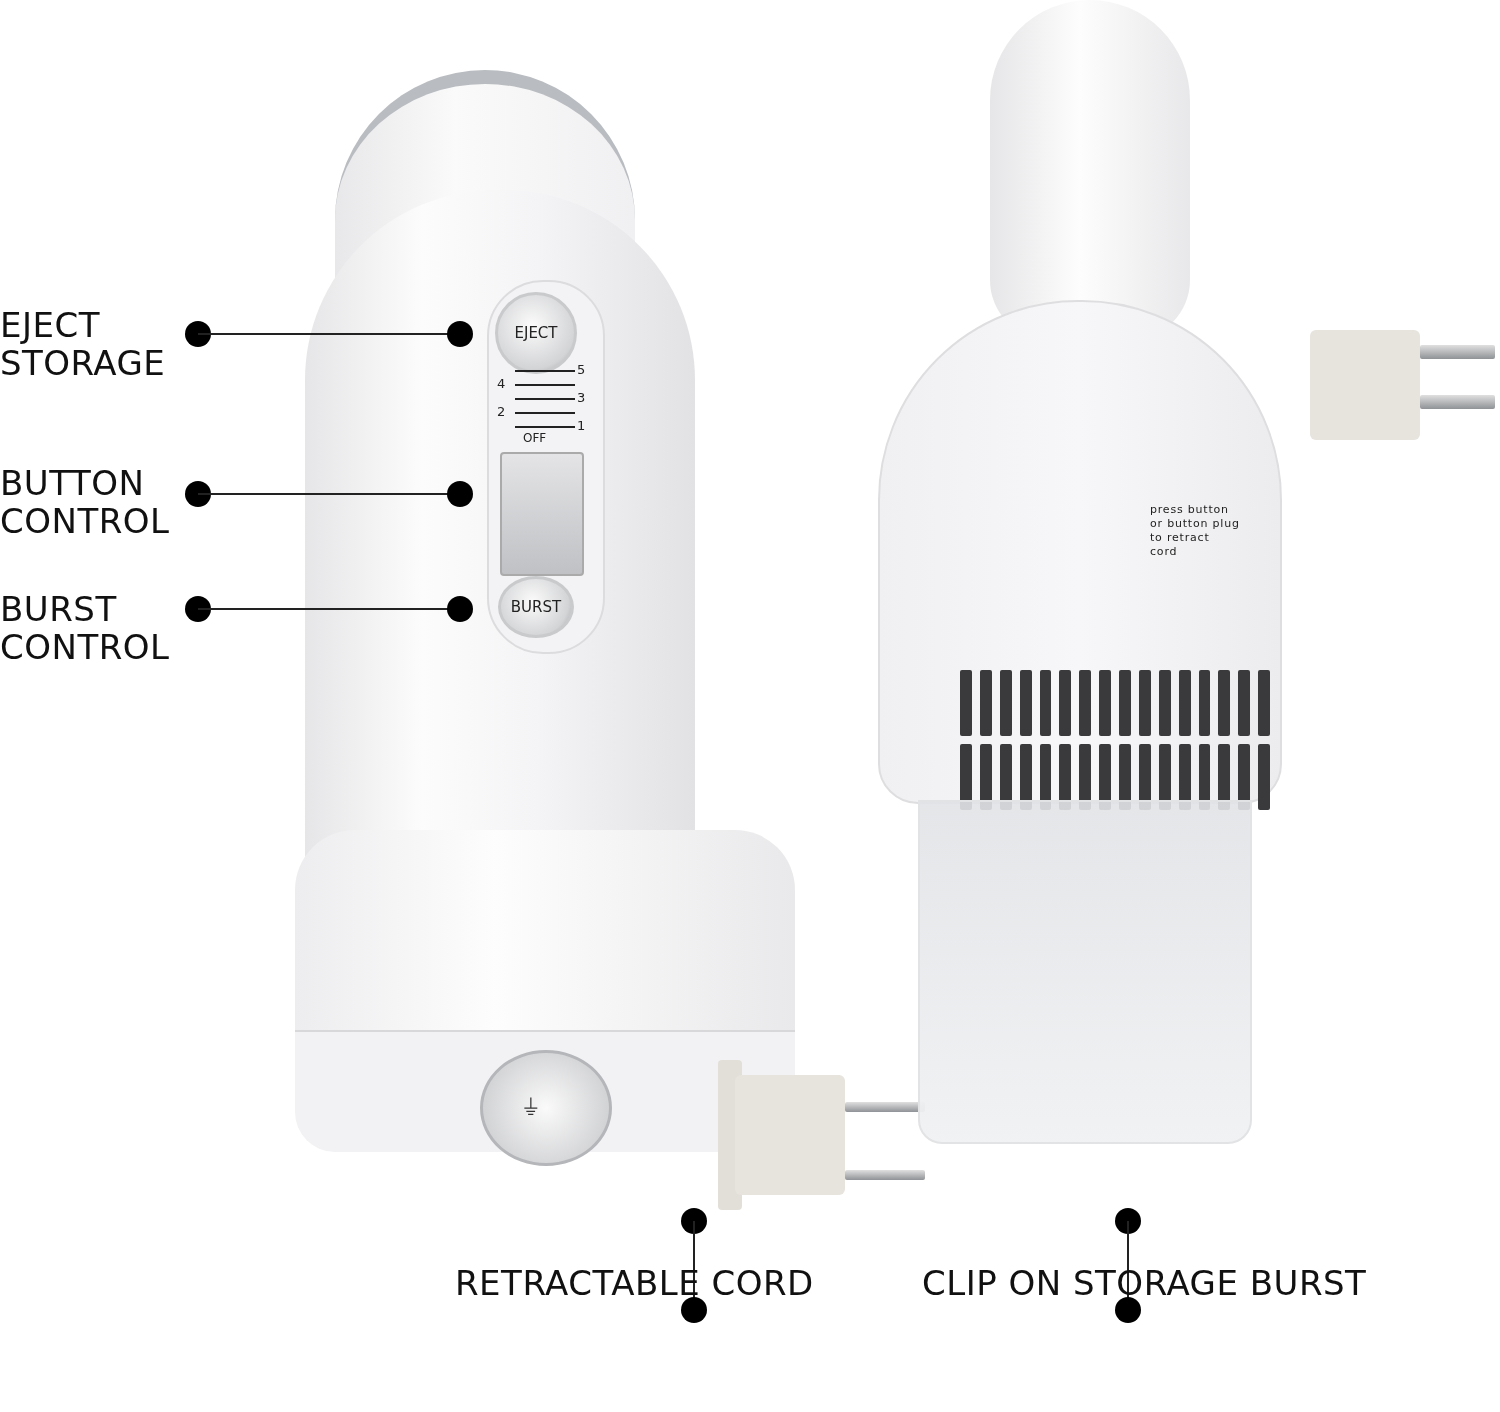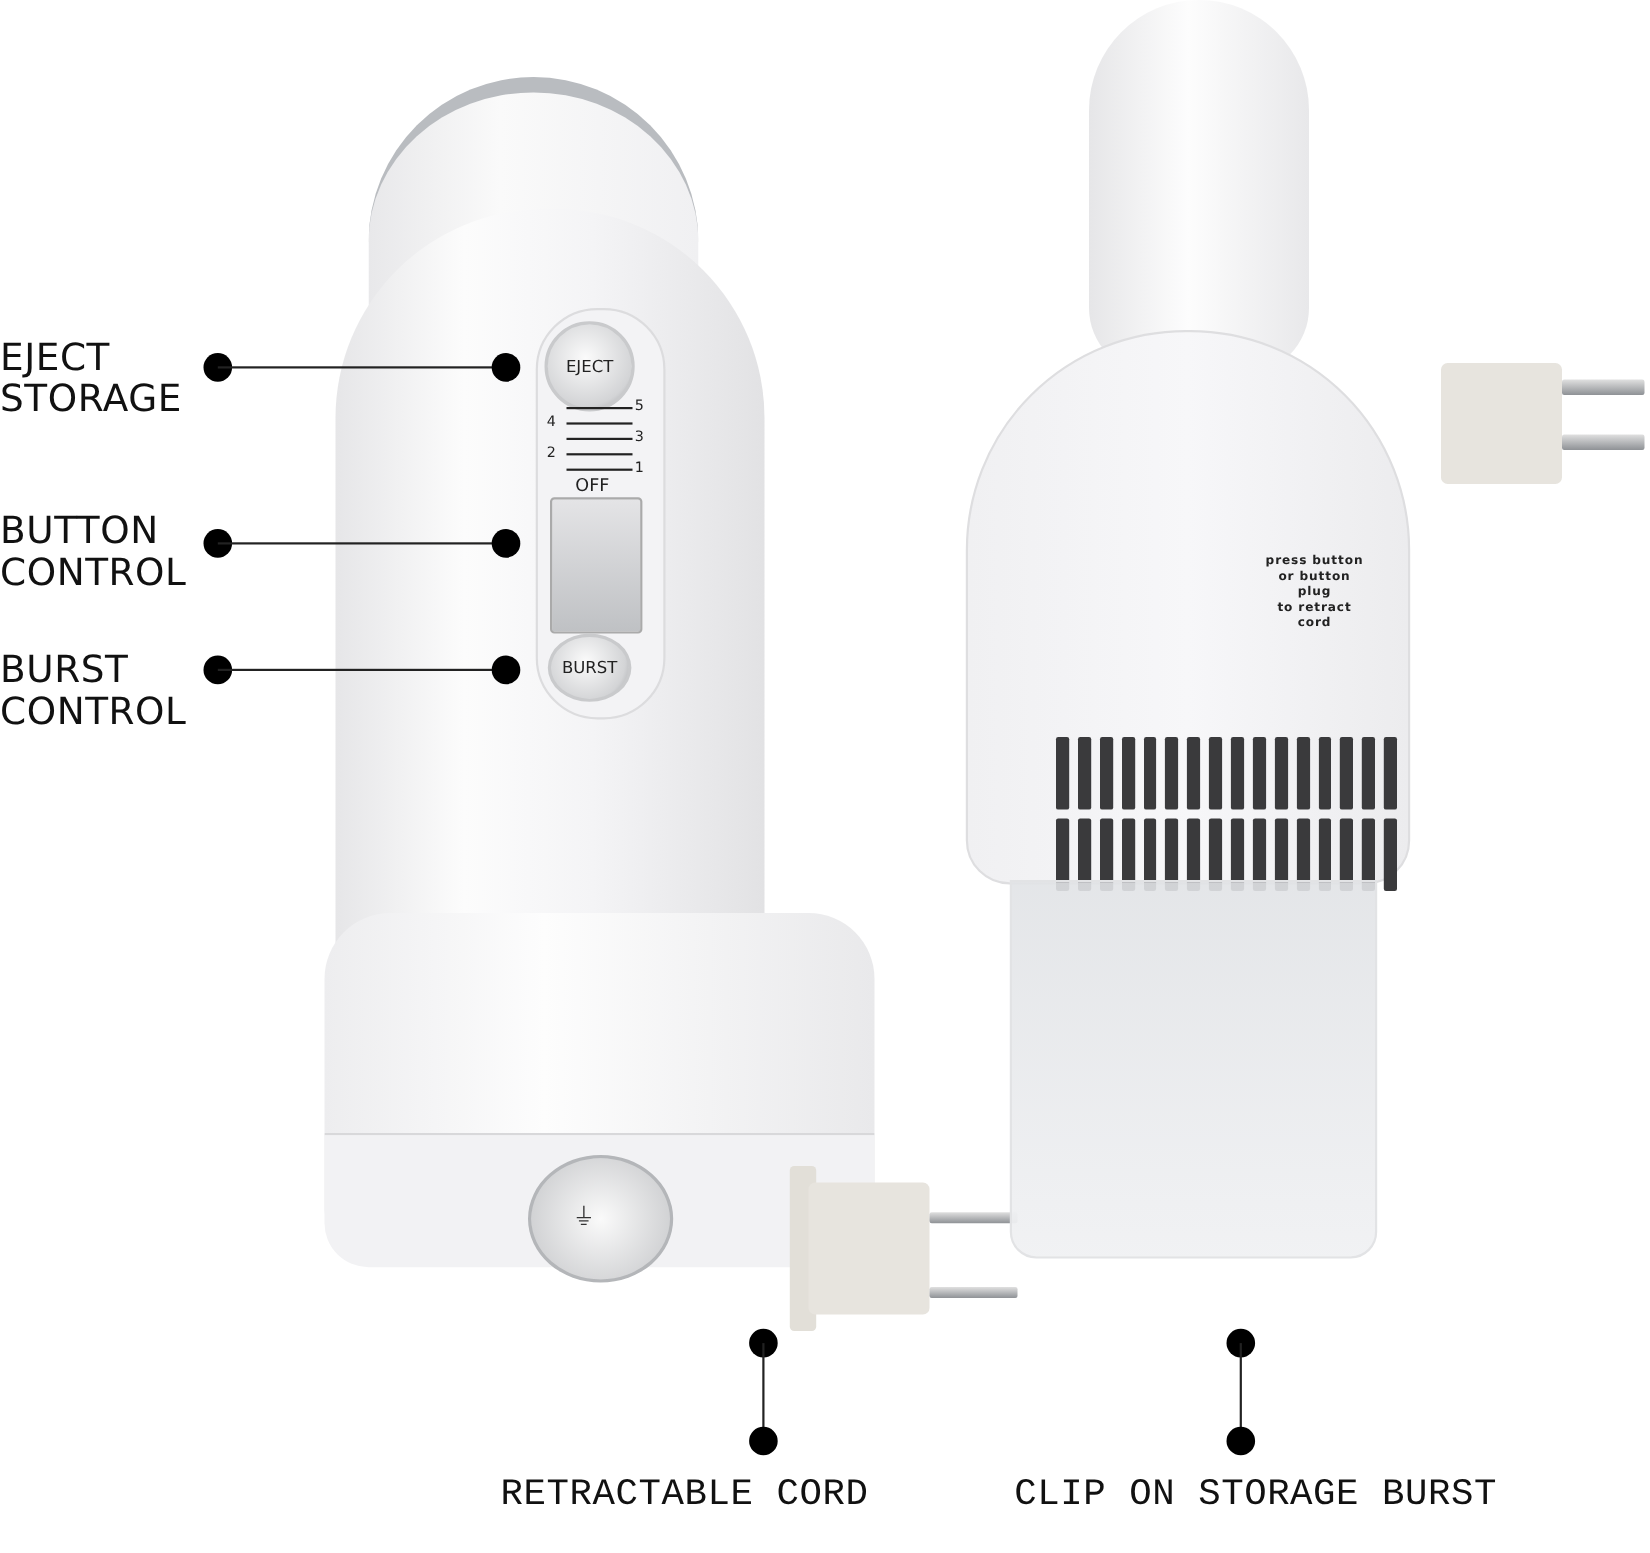--- a/index.html
+++ b/index.html
@@ -1,18 +1,18 @@
 <!DOCTYPE html>
 <html><head>
 <meta charset="utf-8">
 <style>
   html,body{margin:0;padding:0;background:#ffffff;}
   body{width:1500px;height:1412px;position:relative;overflow:hidden;font-family:"DejaVu Sans",sans-serif;color:#111;}
   .label{position:absolute;font-size:34px;line-height:38px;letter-spacing:0.5px;color:#111;font-weight:400;}
-  .bottom-label{position:absolute;font-size:34px;letter-spacing:0.5px;color:#111;top:1340px;white-space:nowrap;font-family:Liberation Mono, monospace;}
+  .bottom-label{position:absolute;font-size:34px;letter-spacing:0.5px;color:#111;top:1263px;white-space:nowrap;}
   .dot{position:absolute;width:26px;height:26px;border-radius:50%;background:#000;}
   .hline{position:absolute;height:2px;background:#222;}
   .vline{position:absolute;width:2px;background:#222;}
   
   .mixer-left{position:absolute;left:295px;top:70px;width:530px;height:1100px;}
   .ml-top{position:absolute;left:40px;top:0;width:300px;height:260px;border-radius:160px 160px 0 0;background:linear-gradient(90deg,#e8e8ea,#fafafa 40%,#f0f0f2);border-top:14px solid #b9bcc0;}
   .ml-body{position:absolute;left:10px;top:120px;width:390px;height:870px;border-radius:190px 190px 30px 30px;background:linear-gradient(90deg,#e6e6e8,#fcfcfc 30%,#f4f4f6 60%,#e2e2e4);}
   .ml-base{position:absolute;left:0;top:760px;width:500px;height:300px;border-radius:60px 60px 30px 30px;background:linear-gradient(90deg,#ededef,#fdfdfd 40%,#e9e9eb);}
   .ml-foot{position:absolute;left:0;top:960px;width:500px;height:120px;border-radius:0 0 40px 40px;background:#f2f2f4;border-top:2px solid #d8d8da;}
   .control-panel{position:absolute;left:487px;top:280px;width:114px;height:370px;border-radius:56px;background:#f3f3f5;border:2px solid #dcdcde;}
@@ -25,21 +25,21 @@
   .plug{position:absolute;left:735px;top:1075px;width:110px;height:120px;background:#e7e4de;border-radius:6px;}
   .plug-collar{position:absolute;left:718px;top:1060px;width:24px;height:150px;background:#e2dfd8;border-radius:4px;}
   .prong{position:absolute;height:10px;background:linear-gradient(180deg,#e0e0e0,#8f9296);border-radius:2px;}
   
   .mixer-right{position:absolute;left:870px;top:0;width:560px;height:1160px;}
   .mr-head{position:absolute;left:120px;top:0;width:200px;height:340px;border-radius:100px 100px 60px 60px;background:linear-gradient(90deg,#e6e6e8,#fdfdfd 45%,#e8e8ea);}
   .mr-face{position:absolute;left:8px;top:300px;width:400px;height:500px;border-radius:200px 200px 40px 40px;background:linear-gradient(90deg,#f0f0f2,#f7f7f9 50%,#ececee);border:2px solid #dedee0;}
   .mr-vents{position:absolute;left:90px;top:670px;width:310px;height:140px;display:grid;grid-template-columns:repeat(16,1fr);gap:8px;}
   .vent{background:#3a3a3c;border-radius:2px;}
   .mr-box{position:absolute;left:48px;top:800px;width:330px;height:340px;background:linear-gradient(180deg,rgba(225,227,230,0.9),rgba(240,241,243,0.95));border-radius:0 0 24px 24px;border:2px solid #e2e3e5;}
-  .instruction-text{position:absolute;left:1150px;top:503px;width:90px;font-size:11px;line-height:14px;font-weight:700;color:#222;letter-spacing:0.8px;text-align:center;}
+  .instruction-text{position:absolute;left:1150px;top:503px;width:90px;font-size:11px;line-height:14px;font-weight:400;color:#222;letter-spacing:0.8px;text-align:left;}
   .plug-right{position:absolute;left:1310px;top:330px;width:110px;height:110px;background:#e7e4de;border-radius:6px;}
 </style>
 </head>
 <body>
 
 <div class="mixer-left">
   <div class="ml-top"></div>
   <div class="ml-body"></div>
   <div class="ml-base"></div>
   <div class="ml-foot"></div>
@@ -54,21 +54,21 @@
   <div class="tick" style="top:8px;"></div>
   <div class="tick" style="top:22px;"></div>
   <div class="tick" style="top:36px;"></div>
   <div class="tick" style="top:50px;"></div>
   <div class="tick" style="top:64px;"></div>
   <span class="scale-num" style="left:82px;top:0px;">5</span>
   <span class="scale-num" style="left:2px;top:14px;">4</span>
   <span class="scale-num" style="left:82px;top:28px;">3</span>
   <span class="scale-num" style="left:2px;top:42px;">2</span>
   <span class="scale-num" style="left:82px;top:56px;">1</span>
-  <span class="scale-num" style="left:28px;top:69px;font-size:16px;text-align:center;">OFF</span>
+  <span class="scale-num" style="left:28px;top:69px;font-size:12px;text-align:center;">OFF</span>
 </div>
 
 <div class="slider"></div>
 
 <div class="round-btn" style="left:498px;top:576px;width:70px;height:56px;">
   <span>BURST</span>
 </div>
 
 <div class="cord-badge">
   <span style="position:absolute;left:40px;top:42px;font-size:22px;color:#333;">⏚</span>

